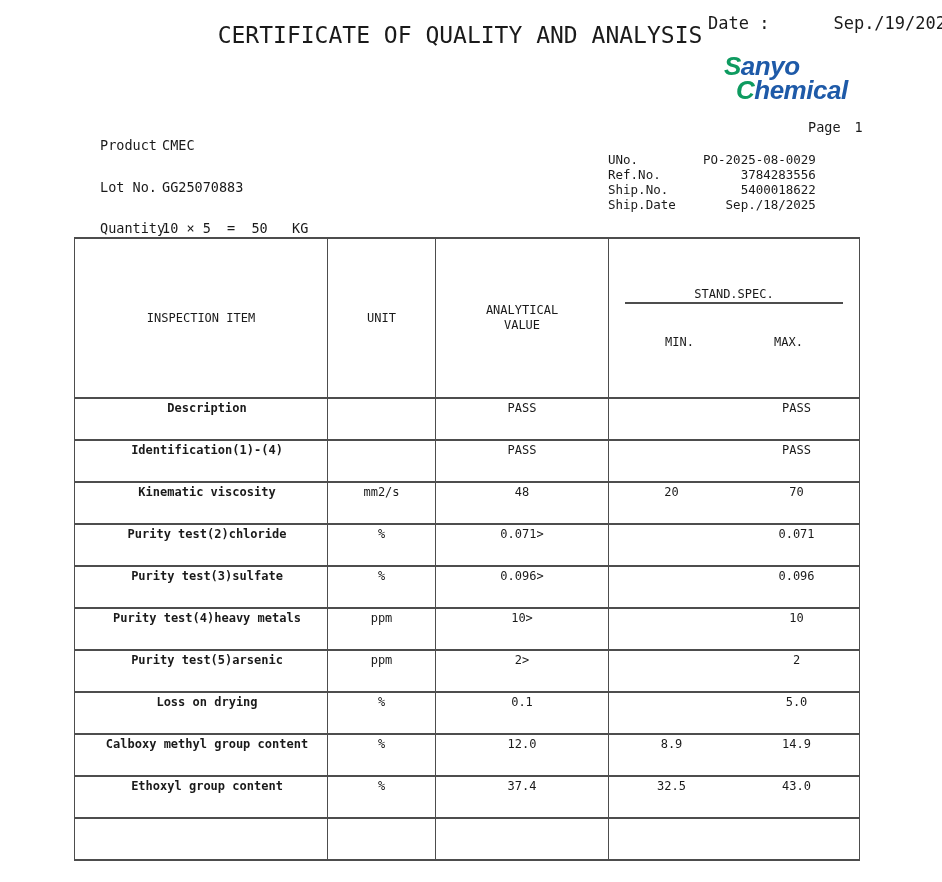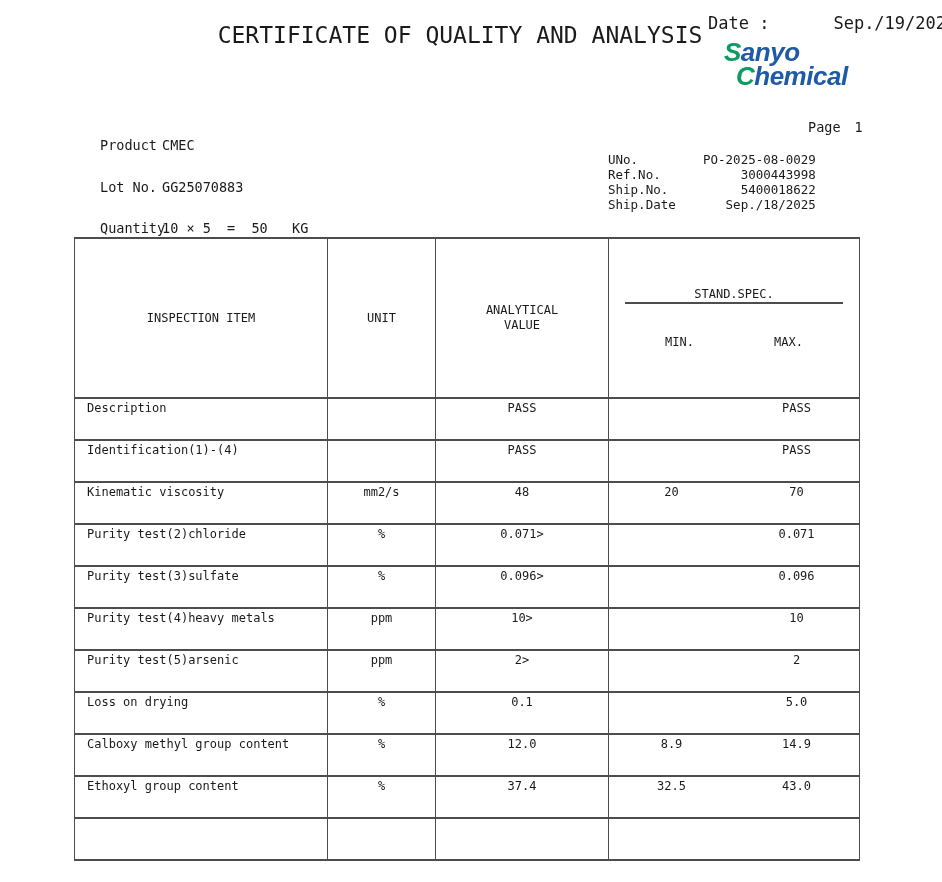--- a/index.html
+++ b/index.html
@@ -21,21 +21,21 @@
     position:absolute;top:22px;left:185px;width:550px;
     font-size:23px;font-weight:normal;text-align:center;
     letter-spacing:0px;white-space:nowrap;
   }
   .date-row{
     position:absolute;top:13px;left:708px;
     display:flex;font-size:17px;white-space:pre;
   }
   .date-row .date-value{margin-left:64px;}
   .logo{
-    position:absolute;top:40px;left:724px;
+    position:absolute;top:54px;left:724px;
     font-family:"Liberation Sans","DejaVu Sans",sans-serif;
     font-weight:bold;font-style:italic;
     font-size:26px;line-height:24px;
     color:var(--logo-blue);
     letter-spacing:-0.5px;
   }
   .logo .logo-line2{margin-left:12px;}
   .logo .initial{color:var(--logo-green);}
   .page-row{
     position:absolute;top:119px;left:808px;
@@ -72,21 +72,21 @@
     font-weight:normal;
     overflow:hidden;white-space:pre;
   }
   .qa-table thead th{height:38px;text-align:center;vertical-align:middle;line-height:15px;}
   .qa-table th.spec-th{padding:16px;vertical-align:top;}
   .spec-top{height:19px;line-height:19px;border-bottom:2px solid var(--border);text-align:center;}
   .spec-bot{height:17px;line-height:16px;display:flex;}
   .spec-bot span{width:50%;text-align:center;}
   .qa-table tbody tr{height:42px;}
   .qa-table tbody td{vertical-align:top;padding-top:2px;}
-  td.cell-item{text-align:left;padding-left:12px;}
+  td.cell-item{text-align:center;padding-left:12px;font-weight:bold;}
   td.cell-unit,td.cell-value{text-align:center;}
   td.cell-spec{padding-top:2px;}
   td.cell-spec .spec-pair{display:flex;}
   td.cell-spec .spec-pair span{width:50%;text-align:center;}
 </style>
 </head>
 <body>
 
 <h1 class="doc-title">CERTIFICATE OF QUALITY AND ANALYSIS</h1>
 
@@ -113,21 +113,21 @@
   <span class="info-label">Lot No.</span>
   <span class="info-value">GG25070883</span>
 </div>
 <div class="info-line" id="quantity-line">
   <span class="info-label">Quantity</span>
   <span class="info-value">10 × 5  =  50   KG</span>
 </div>
 
 <div class="ship-block" id="ship-block">
     <div class="ship-row"><span class="ship-label">UNo.</span><span class="ship-value">PO-2025-08-0029</span></div>
-    <div class="ship-row"><span class="ship-label">Ref.No.</span><span class="ship-value">3000443998</span></div>
+    <div class="ship-row"><span class="ship-label">Ref.No.</span><span class="ship-value">3784283556</span></div>
     <div class="ship-row"><span class="ship-label">Ship.No.</span><span class="ship-value">5400018622</span></div>
     <div class="ship-row"><span class="ship-label">Ship.Date</span><span class="ship-value">Sep./18/2025</span></div>
   </div>
 
 <table class="qa-table">
   <colgroup>
       <col class="c1">
       <col class="c2">
       <col class="c3">
       <col class="c4">

